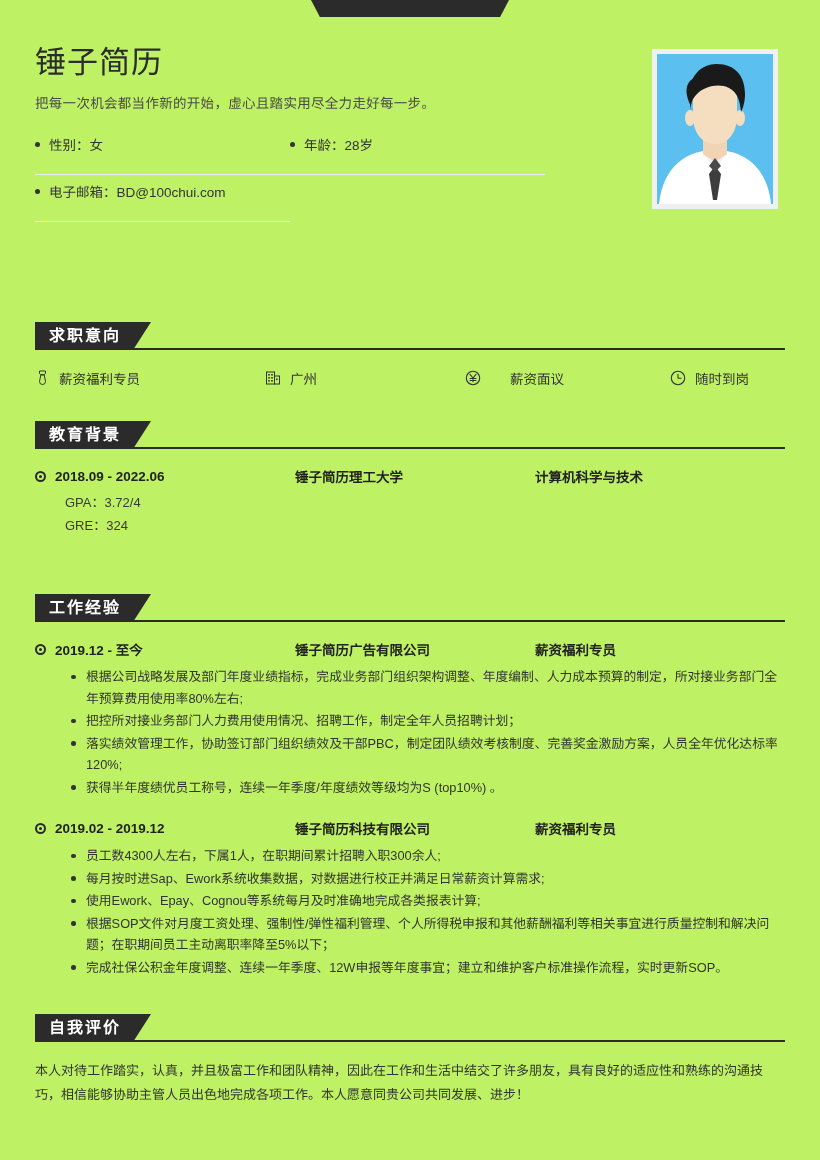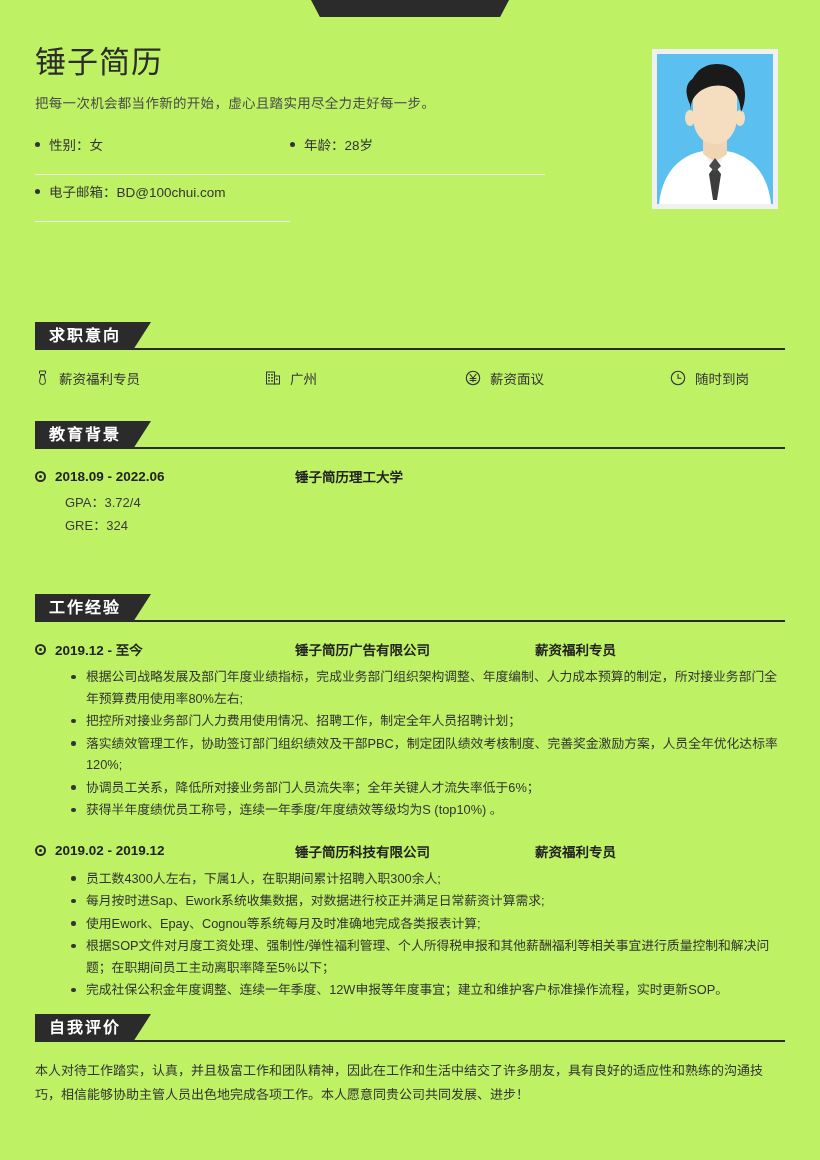--- a/index.html
+++ b/index.html
@@ -161,21 +161,21 @@
   }
   .intent-item {
     display: flex;
     align-items: center;
     font-size: 13.5px;
     color: #333;
   }
   .intent-item .ic { margin-right: 9px; display: flex; align-items: center; }
   .i1 { width: 230px; }
   .i2 { width: 200px; }
-  .i3 { width: 205px; }
+  .i3 { width: 205px; gap: 20px; }
 
   
   .entry { position: relative; }
   .entry-head {
     display: flex;
     align-items: center;
     font-size: 13.5px;
     font-weight: bold;
     color: #222;
   }
@@ -362,20 +362,21 @@
         <span>教育背景</span>
       </div>
       <div class="sec-rule"></div>
     </div>
 
     <div class="entry" style="margin-top:17px;">
       <div class="entry-head">
         <span class="bullseye"></span>
         <span class="e-date">2018.09 - 2022.06</span>
         <span class="e-org">锤子简历理工大学</span>
+        <span class="e-role">计算机科学与技术</span>
       </div>
       <div class="sub-lines">GPA：3.72/4</div>
       <div class="sub-lines" style="margin-top:2px;">GRE：324</div>
     </div>
   </div>
 
   <div class="section" style="top:594px;">
     <div class="sec-head">
       <div class="sec-ribbon">
         <span>工作经验</span>
@@ -387,21 +388,20 @@
       <div class="entry-head">
         <span class="bullseye"></span>
         <span class="e-date">2019.12 - 至今</span>
         <span class="e-org">锤子简历广告有限公司</span>
         <span class="e-role">薪资福利专员</span>
       </div>
       <ul class="bullets">
         <li>根据公司战略发展及部门年度业绩指标，完成业务部门组织架构调整、年度编制、人力成本预算的制定，所对接业务部门全年预算费用使用率80%左右;</li>
         <li>把控所对接业务部门人力费用使用情况、招聘工作，制定全年人员招聘计划；</li>
         <li>落实绩效管理工作，协助签订部门组织绩效及干部PBC，制定团队绩效考核制度、完善奖金激励方案，人员全年优化达标率120%;</li>
-        <li>协调员工关系，降低所对接业务部门人员流失率；全年关键人才流失率低于6%；</li>
         <li>获得半年度绩优员工称号，连续一年季度/年度绩效等级均为S (top10%) 。</li>
       </ul>
     </div>
 
     <div class="entry" style="margin-top:20px;">
       <div class="entry-head">
         <span class="bullseye"></span>
         <span class="e-date">2019.02 - 2019.12</span>
         <span class="e-org">锤子简历科技有限公司</span>
         <span class="e-role">薪资福利专员</span>

